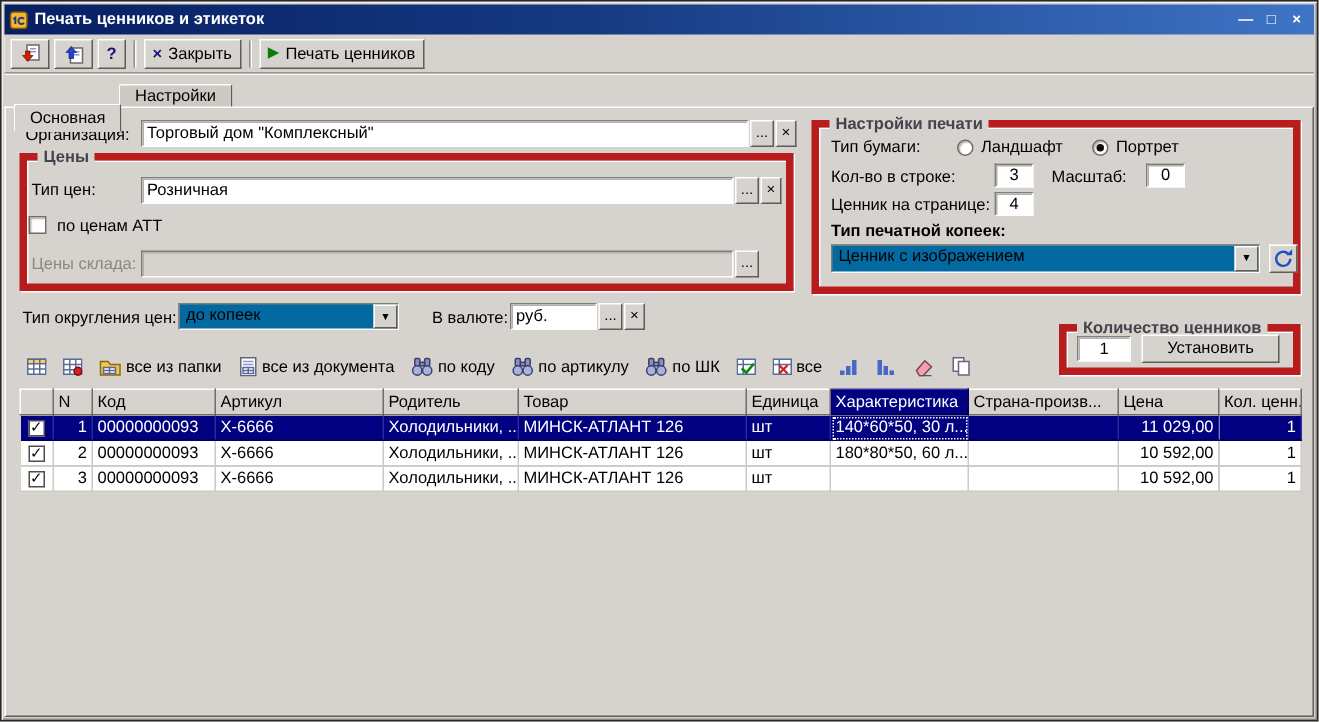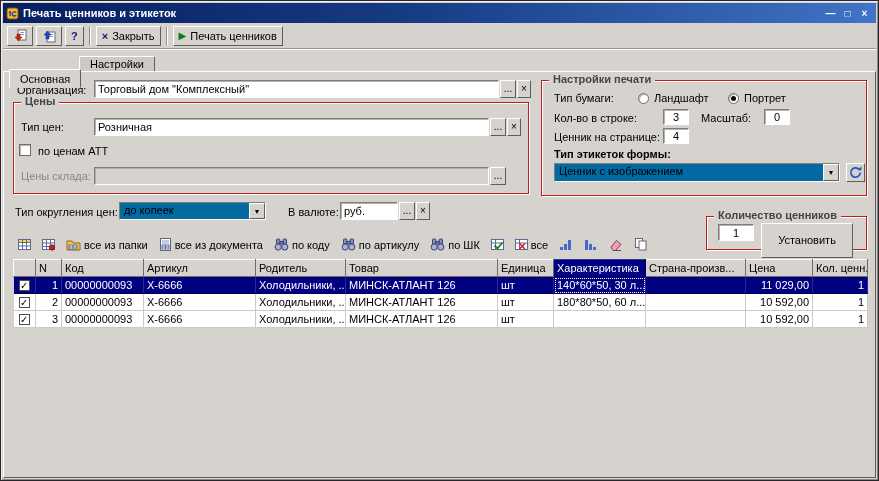--- a/index.html
+++ b/index.html
@@ -39,21 +39,21 @@
 
   .field { position:absolute; height:18px; border:1px solid; border-color:#807e76 #fff #fff #807e76;
            box-shadow:inset 1px 1px 0 #b3b1ab; background:#fff; font:inherit; padding:0 3px; }
   .field.disabled { background:#d6d3ce; }
   .field.center { text-align:center; }
 
   .sbtn { position:absolute; background:#d6d3ce; border:1px solid;
           border-color:#fff #5f5d57 #5f5d57 #fff; font:inherit; font-size:10px;
           display:flex; align-items:center; justify-content:center; padding:0; line-height:1; }
 
-  .group { position:absolute; border:1px solid #b91c1c;
+  .group { position:absolute; border:5px solid #b91c1c;
            box-shadow:inset 1px 1px 0 #fff, 1px 1px 0 #fff; }
   .group-label { position:absolute; top:-8px; left:7px; background:#d6d3ce; padding:0 4px;
                  font-weight:bold; color:#45434c; white-space:nowrap; }
 
   .combo { position:absolute; height:18px; border:1px solid; border-color:#807e76 #fff #fff #807e76;
            background:#0369a1; display:flex; align-items:stretch; }
   .combo .val { flex:1; padding:1px 4px; white-space:nowrap; overflow:hidden; }
   .combo .arrow { width:16px; background:#d6d3ce; border:1px solid;
                   border-color:#fff #5f5d57 #5f5d57 #fff; display:flex; align-items:center;
                   justify-content:center; font-size:7px; }
@@ -184,39 +184,39 @@
   <span class="radio on" style="left:727px;top:92px;"></span>
   <div class="lbl" style="left:743px;top:91px;">Портрет</div>
 
   <div class="lbl" style="left:553px;top:111px;">Кол-во в строке:</div>
   <input class="field center" style="left: 662px; top: 108px; width: 26px; height: 16px;" readonly="" value="3">
   <div class="lbl" style="left:700px;top:111px;">Масштаб:</div>
   <input class="field center" style="left: 763px; top: 108px; width: 26px; height: 16px;" readonly="" value="0">
   <div class="lbl" style="left:553px;top:130px;">Ценник на странице:</div>
   <input class="field center" style="left: 662px; top: 127px; width: 26px; height: 16px;" readonly="" value="4">
 
-  <div class="lbl bold" style="left:553px;top:147px;">Тип этикеток формы:</div>
+  <div class="lbl bold" style="left:553px;top:147px;">Тип печатной копеек:</div>
   <div class="combo" style="left:553px;top:162px;width:286px;height:19px;">
     <span class="val">Ценник с изображением</span>
     <span class="arrow">▼</span>
   </div>
   <button type="button" class="sbtn" style="left:845px;top:162px;width:19px;height:19px;">
     <span style="display:inline-flex;">
       <svg width="15" height="15" viewBox="0 0 15 15">
           <path d="M12.2 7.5 a4.7 4.7 0 1 1 -1.5 -3.4" fill="none" stroke="#2050c8" stroke-width="1.6"></path>
           <path d="M13.4 1.2 v4 h-4 z" fill="#2050c8"></path>
         </svg>
     </span>
   </button>
 
   <div class="group" style="left:705px;top:215px;width:161px;height:34px;">
     <span class="group-label">Количество ценников</span>
   </div>
   <input class="field center" style="left: 717px; top: 223px; width: 36px; height: 17px;" readonly="" value="1">
-  <button type="button" class="sbtn" style="left:760px;top:222px;width:92px;height:35px;font-size:11px;">Установить</button>
+  <button type="button" class="sbtn" style="left:760px;top:222px;width:92px;height:19px;font-size:11px;">Установить</button>
 
   <div class="ltoolbar">
     <button type="button" class="fbtn">
       <span style="display:inline-flex;">
         <svg width="13" height="13">
             <rect x="0.5" y="1.5" width="12" height="10" fill="#fff" stroke="#5a6a9a"></rect>
             <rect x="0.5" y="1.5" width="12" height="3" fill="#ffd34d" stroke="#5a6a9a"></rect>
             <line x1="0.5" y1="8" x2="12.5" y2="8" stroke="#5a6a9a"></line>
             <line x1="4.5" y1="1.5" x2="4.5" y2="11.5" stroke="#5a6a9a"></line>
             <line x1="8.5" y1="1.5" x2="8.5" y2="11.5" stroke="#5a6a9a"></line>

